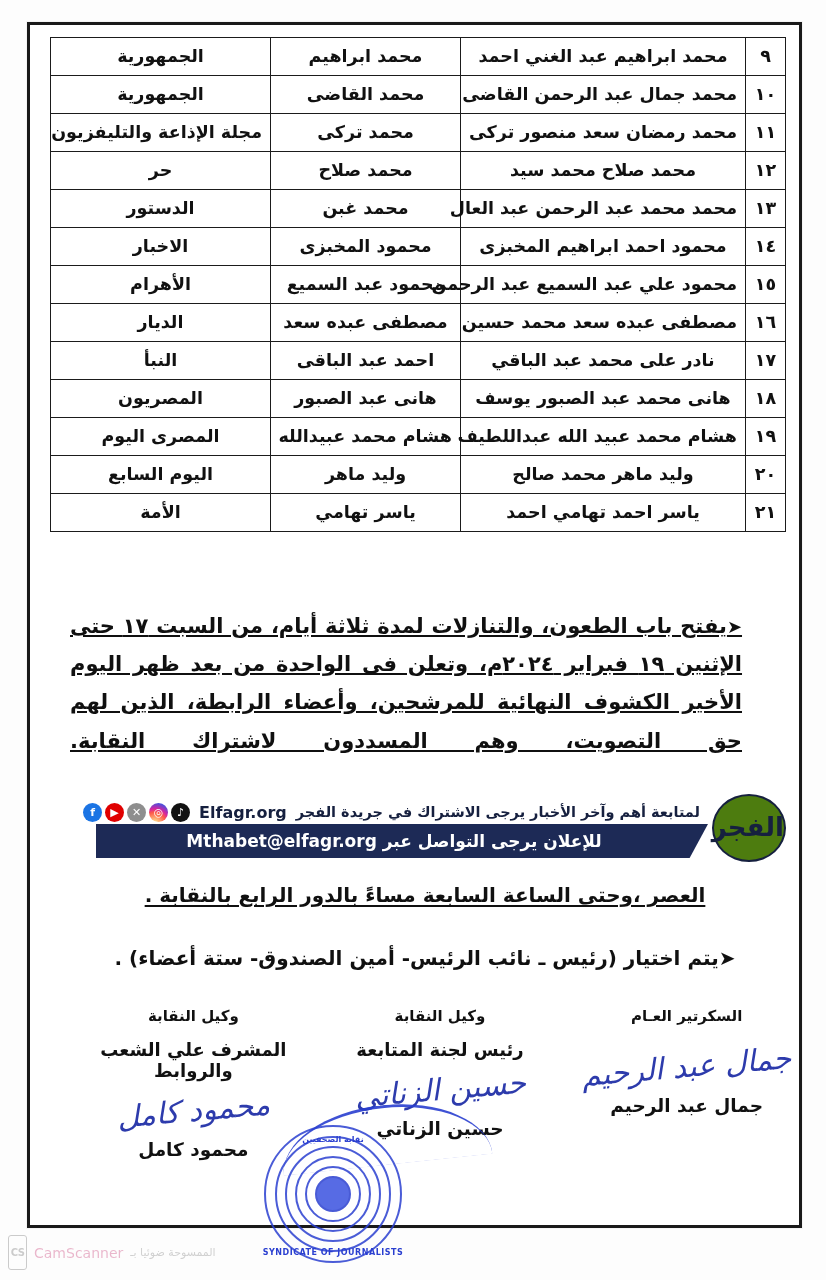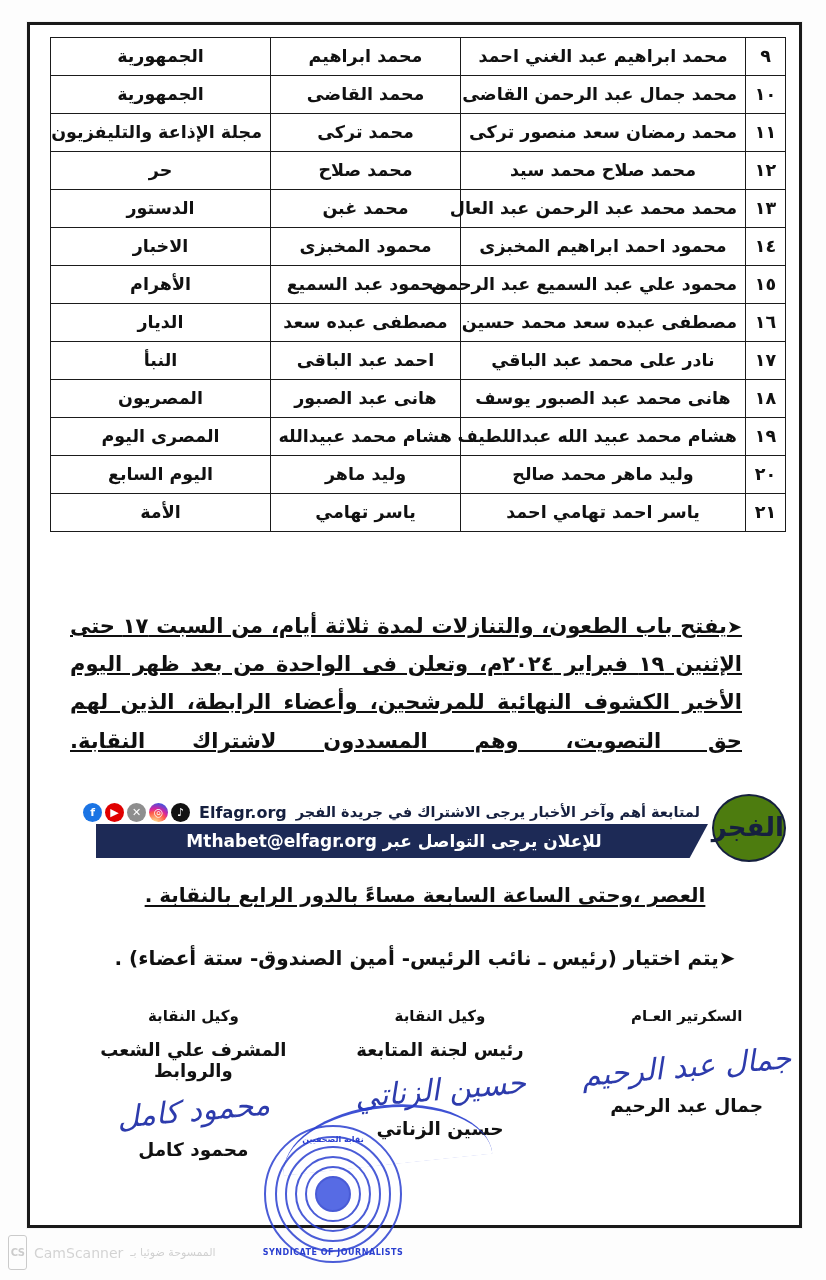--- a/index.html
+++ b/index.html
@@ -270,21 +270,21 @@
   #cs-badge {
     width: 19px; height: 35px;
     border: 1.4px solid #5a5a5a;
     border-radius: 3px;
     font-size: 10px;
     font-weight: bold;
     color: #5a5a5a;
     display: flex; align-items: center; justify-content: center;
     letter-spacing: -.5px;
   }
-  #cs-label { font-size: 14px; color: #737373; }
+  #cs-label { font-size: 14px; color: #be185d; }
   #cs-arabic { font-size: 11px; color: #6a6a6a; direction: rtl; }
 </style>
 </head>
 <body>
 
 <div id="page-sheet">
   <div id="scan-frame">
 
     <table id="candidates-table">
       <tbody>

